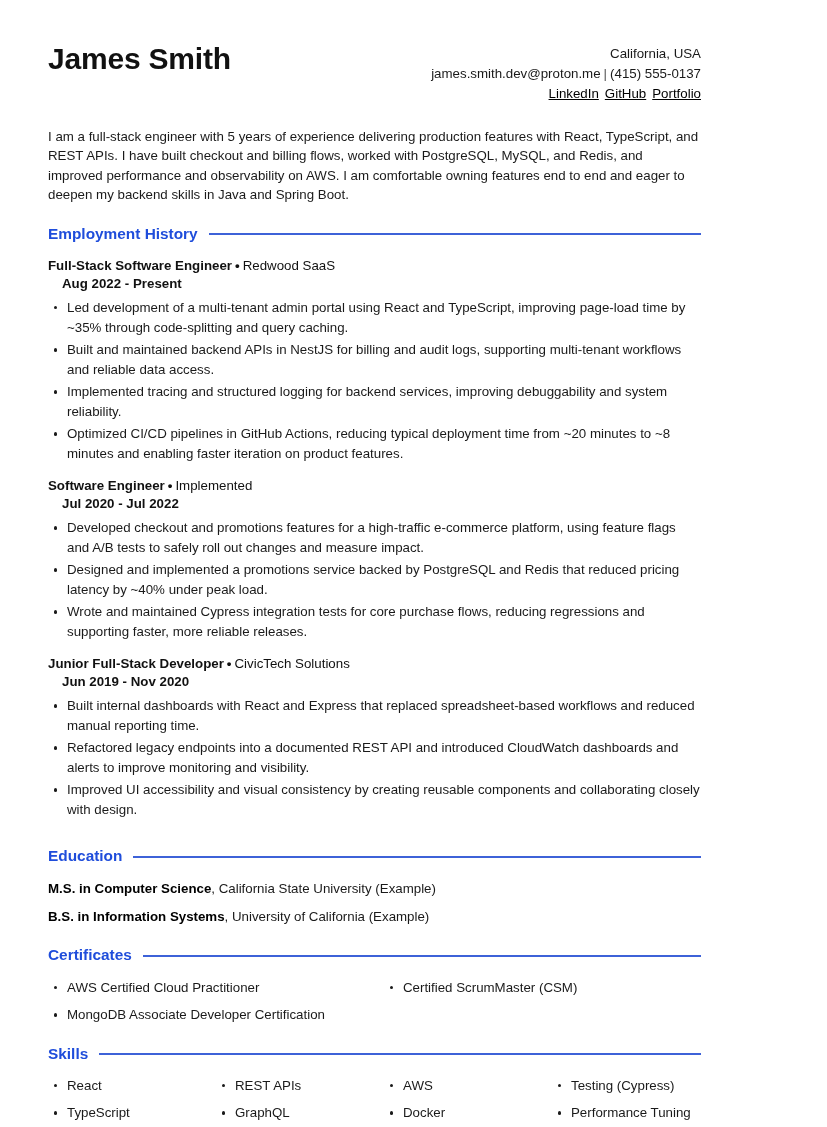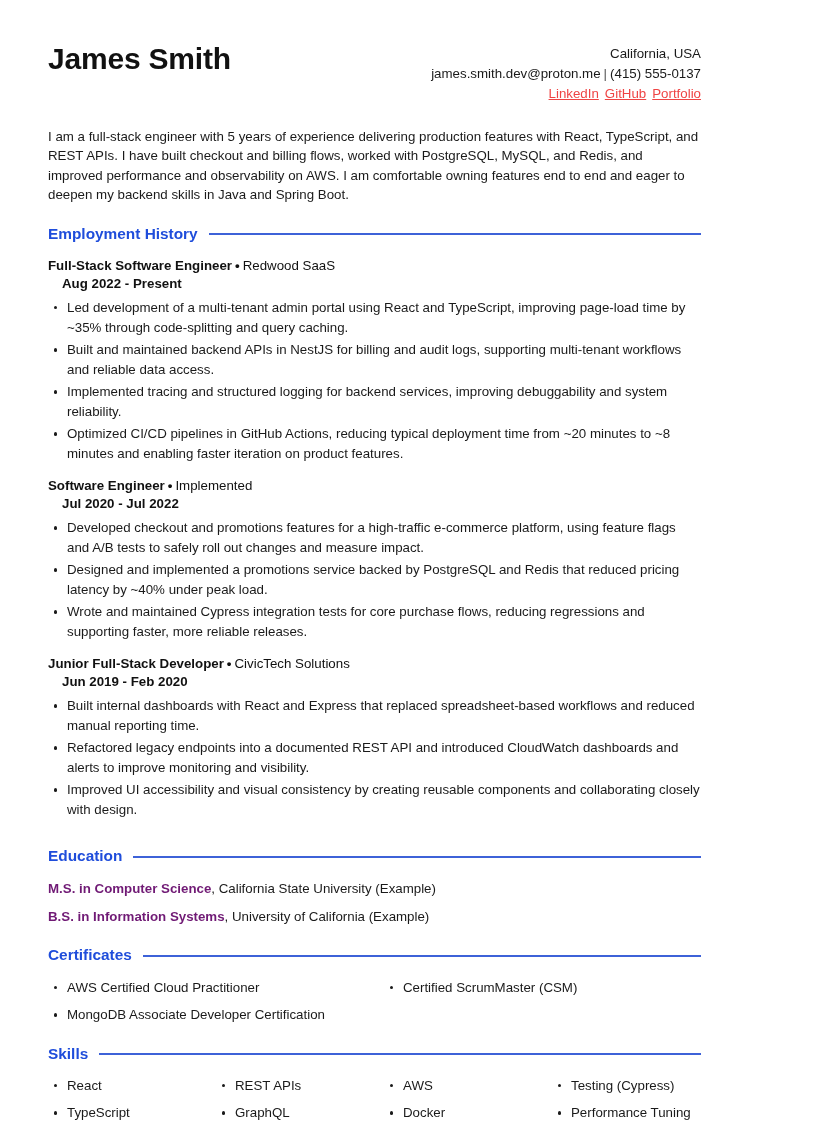--- a/index.html
+++ b/index.html
@@ -46,21 +46,21 @@
   }
   .contact .line {
     white-space: nowrap;
   }
   .sep {
     padding: 0 3px;
     color: #555;
   }
   .contact a,
   .contact .link {
-    color: #ef4444;
+    color: #000000;
     text-decoration: underline;
     text-underline-offset: 1px;
   }
   .contact .link + .link { margin-left: 6px; }
 
   
   .summary {
     margin-top: 22px;
     font-size: 13.3px;
     line-height: 1.47;
@@ -137,21 +137,21 @@
 
   
   .edu-list { margin-top: 13px; }
   .edu-item {
     font-size: 13.3px;
     line-height: 1.45;
     margin-bottom: 9px;
     color: #1a1a1a;
   }
   .edu-item:last-child { margin-bottom: 10px; }
-  .edu-degree { font-weight: bold; color: #701a75; }
+  .edu-degree { font-weight: bold; color: #000000; }
 
   
   .grid {
     margin-top: 13px;
     display: grid;
     column-gap: 0;
     row-gap: 0;
     gap: 19px;
   }
   .grid.cols-2 { grid-template-columns: repeat(2, 1fr); }
@@ -238,21 +238,21 @@
         <li>Designed and implemented a promotions service backed by PostgreSQL and Redis that reduced pricing latency by ~40% under peak load.</li>
         <li>Wrote and maintained Cypress integration tests for core purchase flows, reducing regressions and supporting faster, more reliable releases.</li>
       </ul>
     </div>
 
     <div class="job">
       <div class="job-head">
         <div class="job-left">
           <span class="job-title">Junior Full-Stack Developer</span><span class="job-dot">•</span><span class="job-company">CivicTech Solutions</span>
         </div>
-        <div class="job-dates">Jun 2019 - Feb 2020</div>
+        <div class="job-dates">Jun 2019 - Nov 2020</div>
       </div>
       <ul class="bullets">
         <li>Built internal dashboards with React and Express that replaced spreadsheet-based workflows and reduced manual reporting time.</li>
         <li>Refactored legacy endpoints into a documented REST API and introduced CloudWatch dashboards and alerts to improve monitoring and visibility.</li>
         <li>Improved UI accessibility and visual consistency by creating reusable components and collaborating closely with design.</li>
       </ul>
     </div>
   </div>
 
   <div class="spacer-lg"></div>

